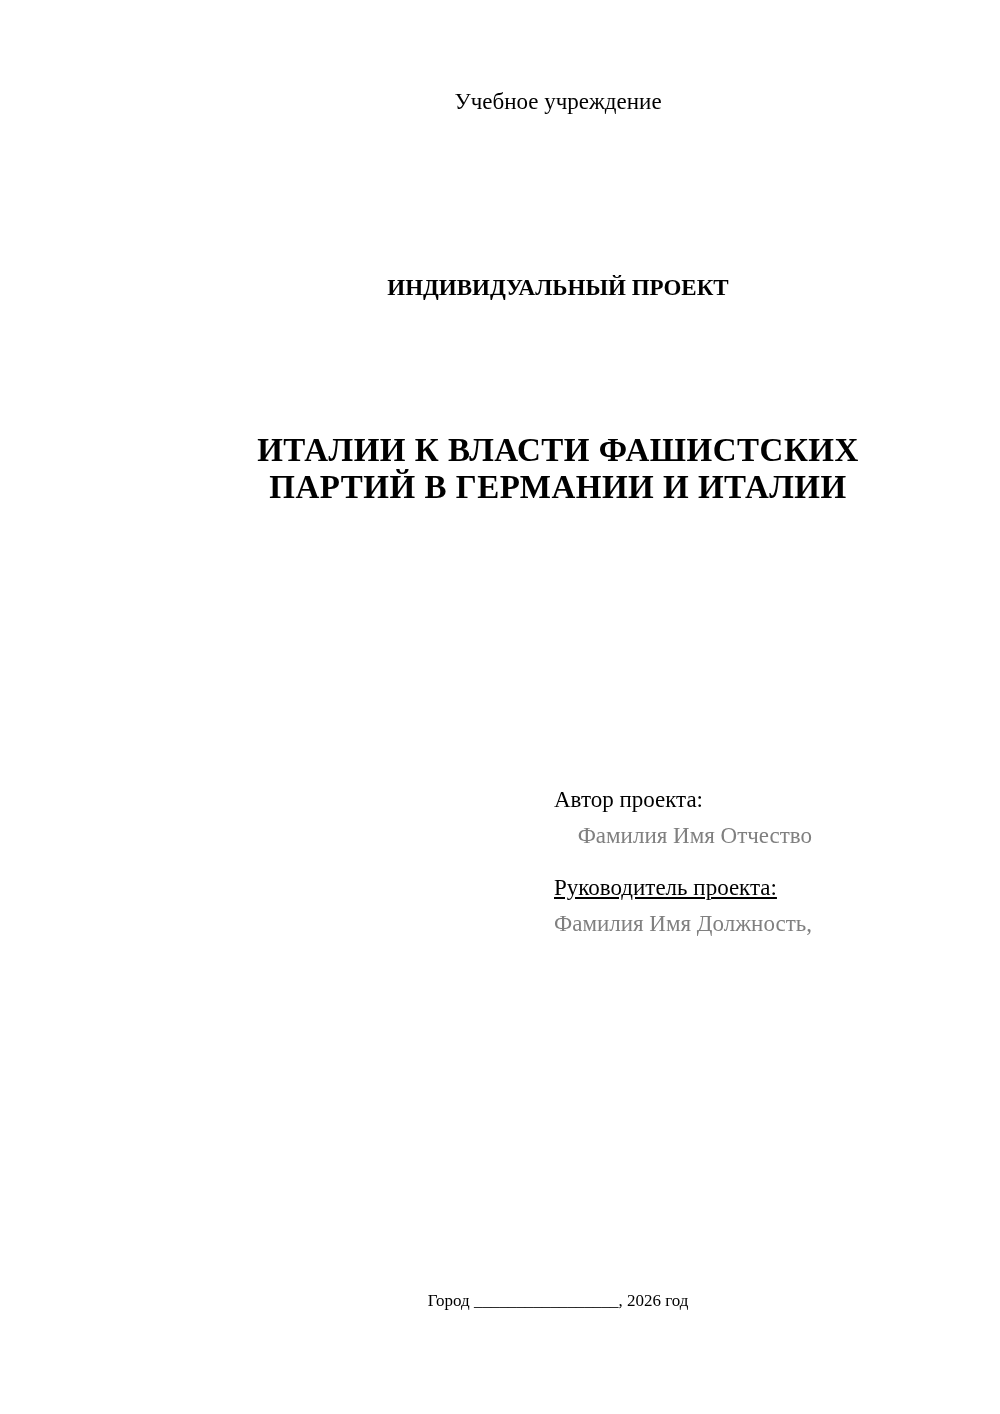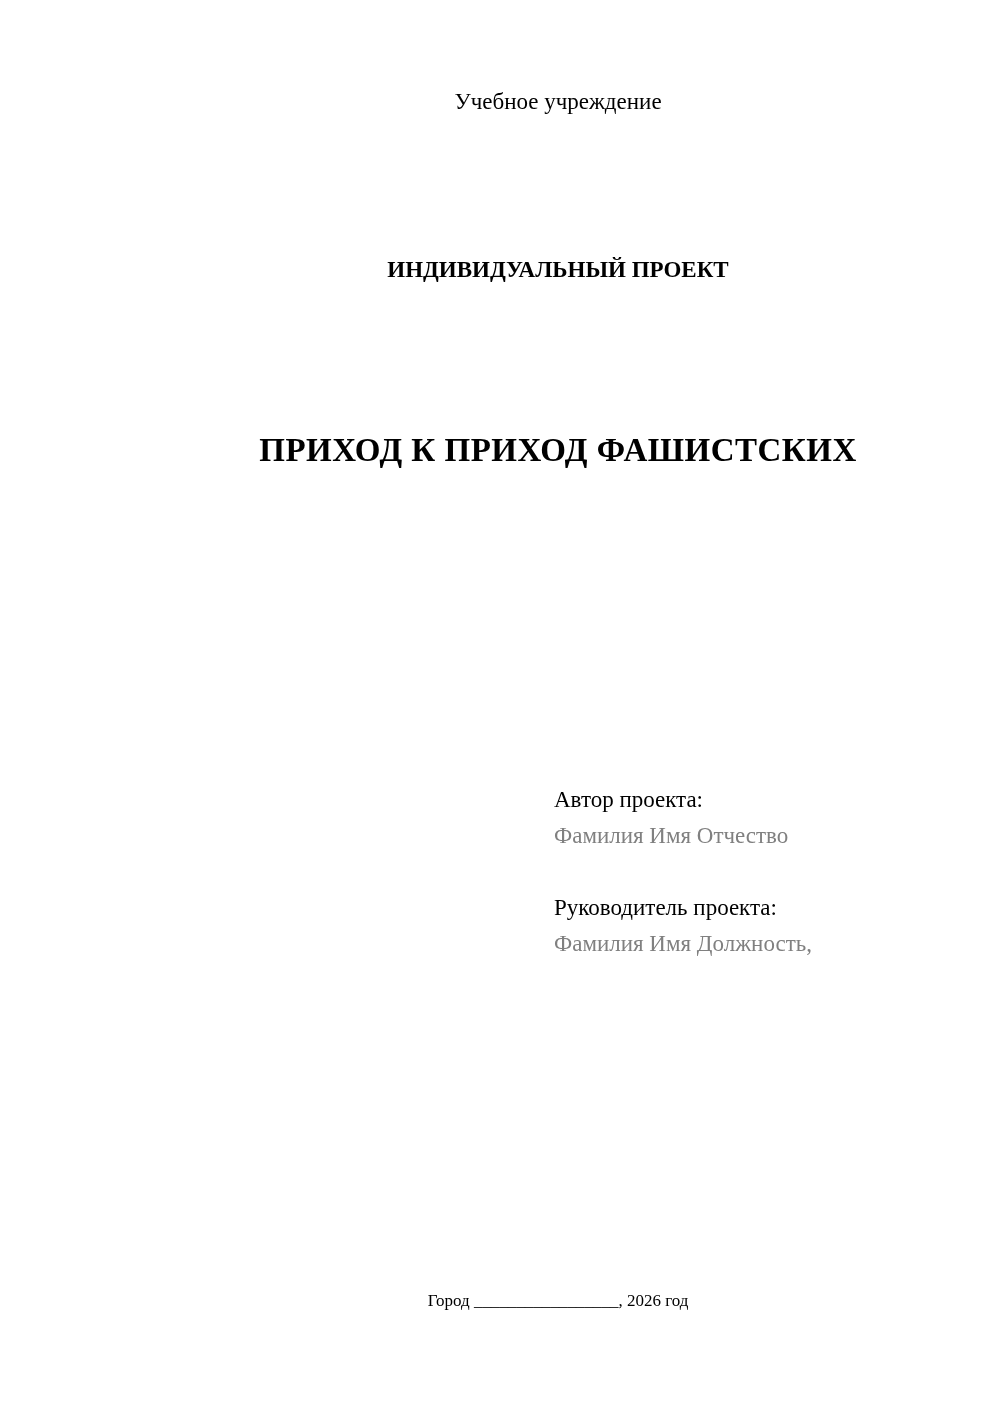--- a/index.html
+++ b/index.html
@@ -24,21 +24,21 @@
     width: 786px;
     text-align: center;
     margin: 0;
   }
   .institution {
     top: 88px;
     font-size: 23px;
     line-height: 28px;
   }
   .project-type {
-    top: 256px;
+    top: 274px;
     font-size: 23px;
     line-height: 28px;
     font-weight: bold;
   }
   .doc-title {
     top: 432px;
     font-size: 33px;
     line-height: 37px;
     font-weight: bold;
     letter-spacing: 0.5px;
@@ -47,42 +47,45 @@
     position: absolute;
     left: 532px;
     top: 782px;
     font-size: 23px;
     line-height: 36px;
   }
   .credits p {
     margin: 0;
   }
   .credits .block-gap {
-    margin-top: 36px;
+    margin-top: 16px;
+    text-decoration: underline;
   }
   .placeholder {
     color: #808080;
+    text-align: right;
   }
   .footer-line {
     top: 1287px;
     font-size: 17px;
     line-height: 28px;
   }
 </style>
 </head>
 <body>
 
 <div class="page">
 
   <p class="centered institution">Учебное учреждение</p>
 
   <p class="centered project-type">ИНДИВИДУАЛЬНЫЙ ПРОЕКТ</p>
 
   <div class="centered doc-title">
-    <span>ПРИХОД К ПРИХОД ФАШИСТСКИХ</span><br>
+    <span>ИТАЛИИ К ВЛАСТИ ФАШИСТСКИХ</span><br>
+    <span>ПАРТИЙ В ГЕРМАНИИ И ИТАЛИИ</span>
   </div>
 
   <div class="credits">
     <p>Автор проекта:</p>
     <p class="placeholder">Фамилия Имя Отчество</p>
     <p class="block-gap">Руководитель проекта:</p>
     <p class="placeholder">Фамилия Имя Должность,</p>
   </div>
 
   <p class="centered footer-line">Город _________________, 2026 год</p>

